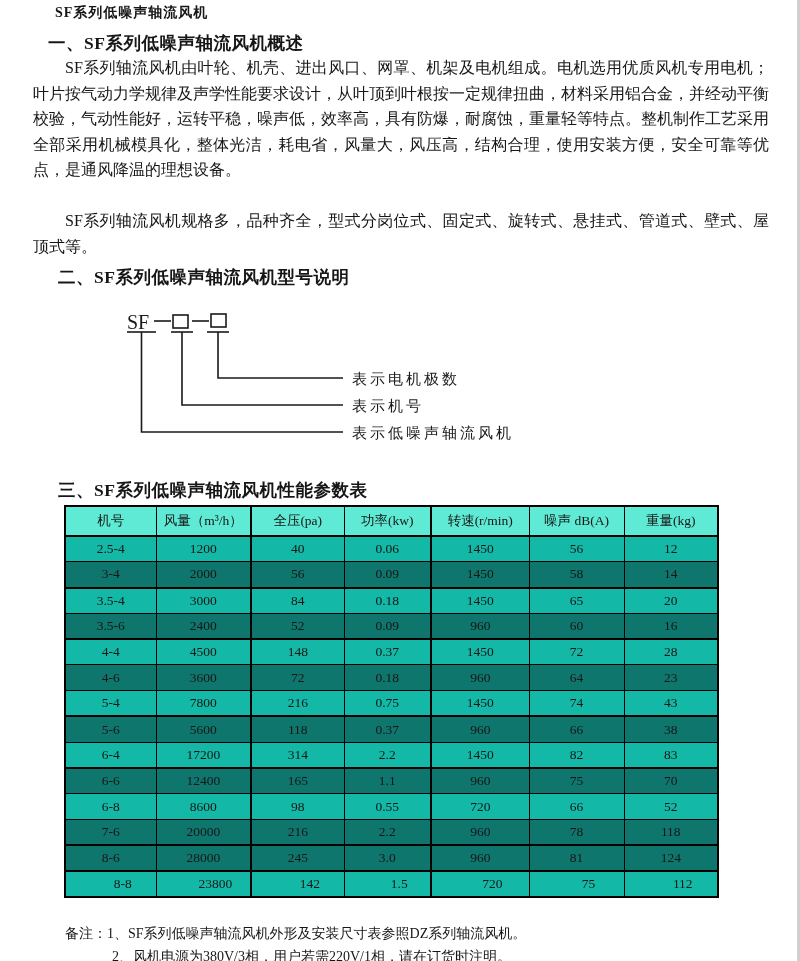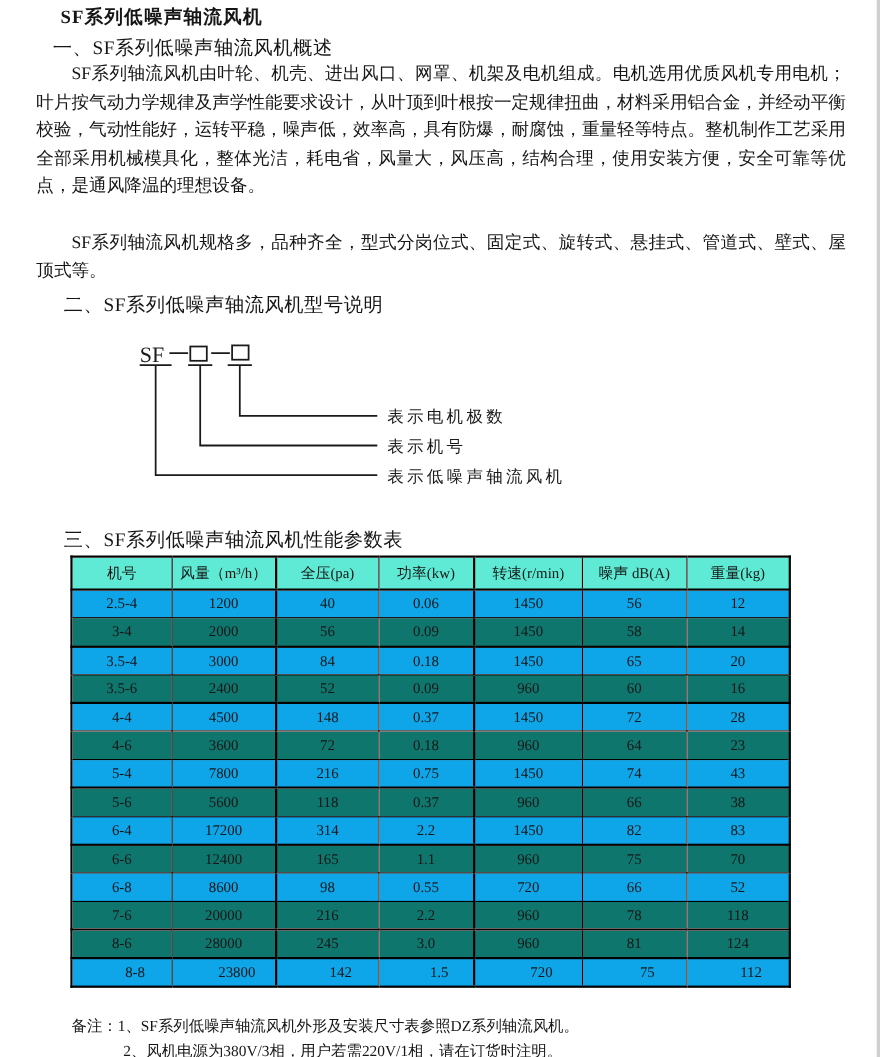--- a/index.html
+++ b/index.html
@@ -11,29 +11,29 @@
     background: #ffffff;
     color: #161616;
     font-family: "Liberation Serif", "DejaVu Serif", serif;
     overflow: hidden;
     box-shadow: inset -3px 0 0 #cfcfcf;
   }
   .doc-title {
     position: absolute;
     left: 55px; top: 4px;
     margin: 0;
-    font-size: 17px;
+    font-size: 14px;
     font-weight: bold;
     letter-spacing: 1px;
   }
   .sec-heading {
     position: absolute;
     margin: 0;
     font-size: 17.5px;
-    font-weight: normal;
+    font-weight: bold;
     letter-spacing: 0.5px;
   }
   .pos-overview { left: 48px; top: 31px; }
   .pos-model    { left: 58px; top: 265px; }
   .pos-perf     { left: 58px; top: 478px; }
   .body-para {
     position: absolute;
     left: 33px;
     width: 736px;
     margin: 0;
@@ -79,21 +79,21 @@
     vertical-align: middle;
     padding: 0 2px;
     font-weight: normal;
     overflow: hidden;
     white-space: nowrap;
   }
   .perf-table thead th {
     height: 30px;
     background: #5eead4;
   }
-  .perf-table tbody tr { height: 24px; background: #0ea5e9; }
+  .perf-table tbody tr { height: 24px; background: #14b8a6; }
   .perf-table tbody tr.shaded { background: #0f766e; }
   .perf-table tr.group-end th, .perf-table tr.group-end td { border-bottom-width: 2px; }
   .perf-table th.vthick, .perf-table td.vthick { border-left-width: 2px; }
   .perf-table th:first-child, .perf-table td:first-child { border-left-width: 2px; }
   .perf-table th:last-child, .perf-table td:last-child { border-right-width: 2px; }
   .perf-table thead th { border-top-width: 2px; border-bottom-width: 2px; }
   .perf-table tbody tr:last-child td { border-bottom-width: 2px; padding-left: 26px; }
   .notes {
     position: absolute;
     left: 65px; top: 906px;

